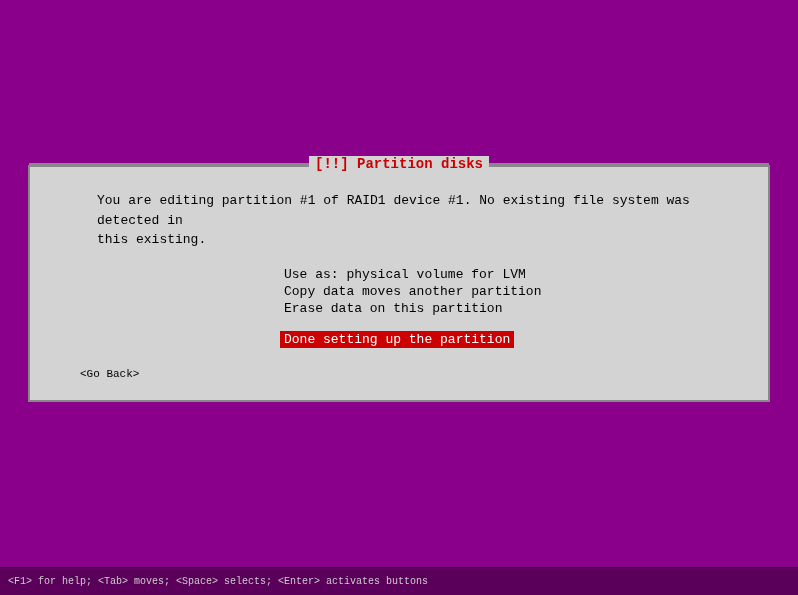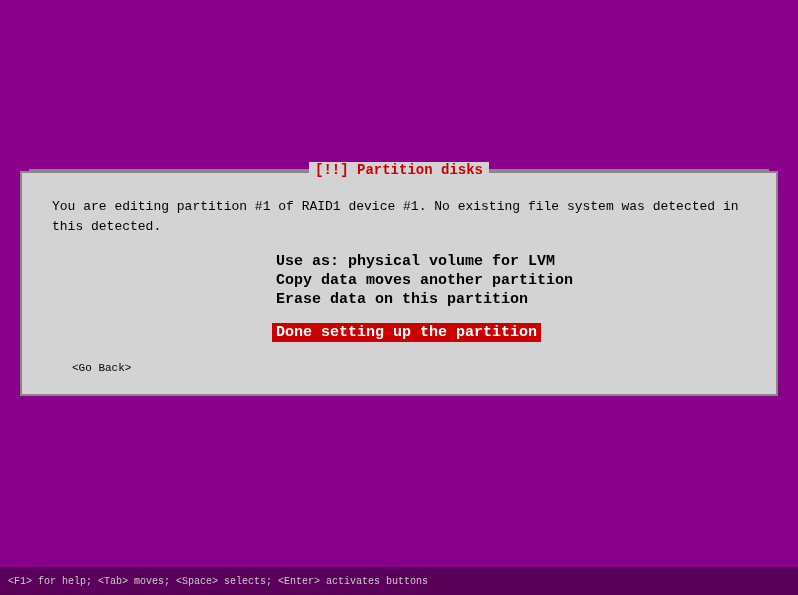--- a/index.html
+++ b/index.html
@@ -18,21 +18,21 @@
       flex-direction: column;
       position: relative;
       overflow: hidden;
     }
 
     .main-area {
       flex: 1;
       display: flex;
       align-items: center;
       justify-content: flex-start;
-      padding: 20px;
+      padding: 28px;
     }
 
     .dialog-box {
       background-color: #d3d3d3;
       border: 2px solid #888;
       width: 760px;
       position: relative;
       padding: 0;
     }
 
@@ -75,42 +75,42 @@
 
     .dialog-content {
       padding: 24px 30px 20px 30px;
       color: #000;
     }
 
     .dialog-content p {
       margin-bottom: 16px;
       line-height: 1.5;
       font-size: 13px;
+      margin-left: 37px;
     }
 
     .partition-settings-label {
       margin-bottom: 10px;
       font-size: 13px;
     }
 
     .menu-items {
       display: flex;
       flex-direction: column;
       align-items: flex-start;
       padding-left: 220px;
       margin-bottom: 20px;
     }
 
     .menu-item {
-      font-size: 15px;
+      font-size: 13px;
       padding: 1px 4px;
       color: #000;
       cursor: pointer;
       white-space: nowrap;
-      font-weight: bold;
     }
 
     .menu-item.selected {
       background-color: #cc0000;
       color: #fff;
       margin-top: 14px;
     }
 
     .go-back-btn {
       font-size: 11px;
@@ -137,21 +137,21 @@
   <div class="dialog-box">
     <div class="dialog-title-bar">
       <span class="title-line-left"></span>
       <span class="dialog-title-text">[!!] Partition disks</span>
       <span class="title-line-right"></span>
     </div>
 
     <div class="dialog-content">
       <p>
         <span>You are editing partition #1 of RAID1 device #1. No existing file system was detected in</span><br>
-        <span>this detected.</span>
+        <span>this existing.</span>
       </p>
 
 
       <div class="menu-items">
 
       <div class="menu-item">Use as:   physical volume for LVM</div>
           <div class="menu-item">Copy data moves another partition</div>
           <div class="menu-item">Erase data on this partition</div>
           <div class="menu-item selected">Done setting up the partition</div>
         </div>

